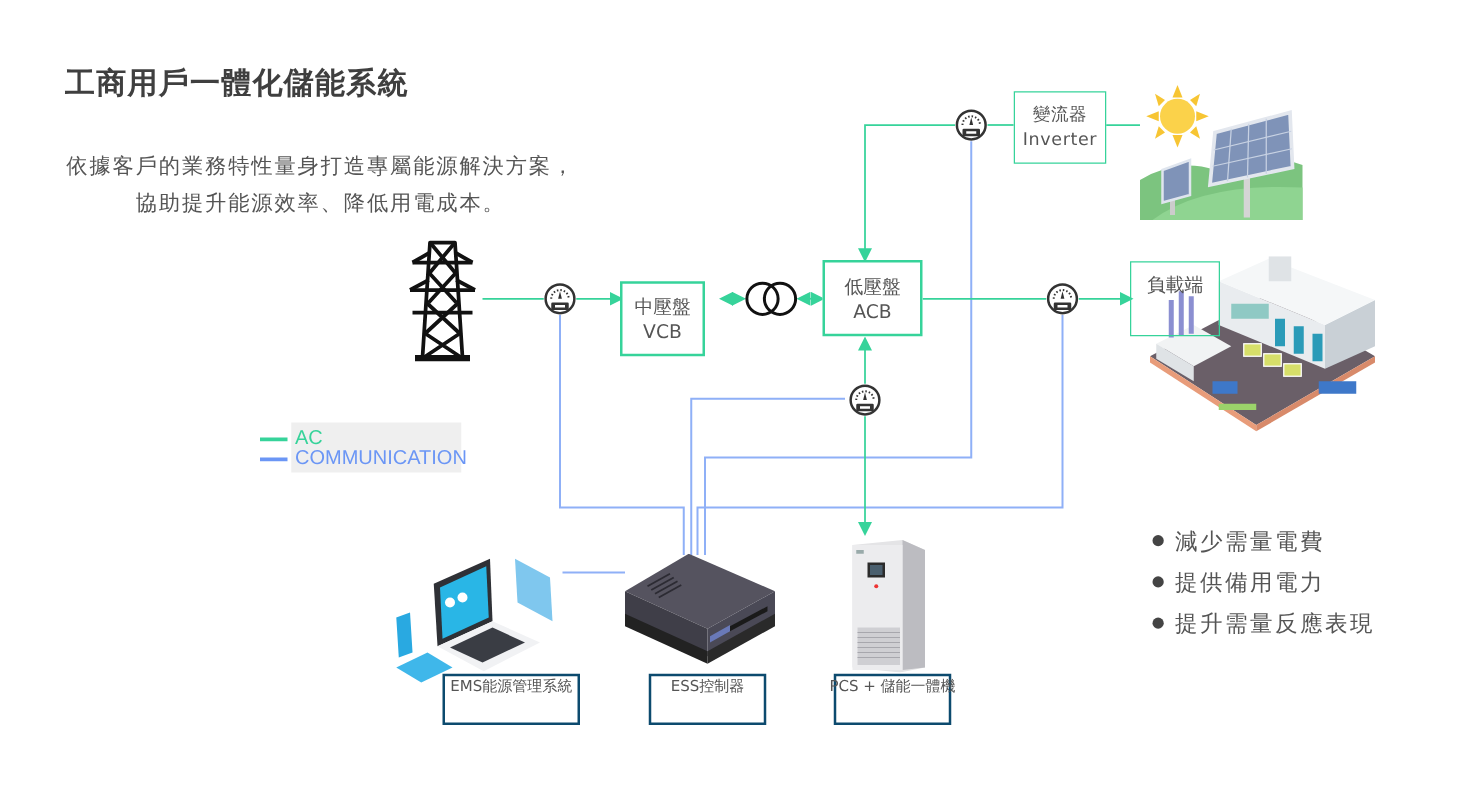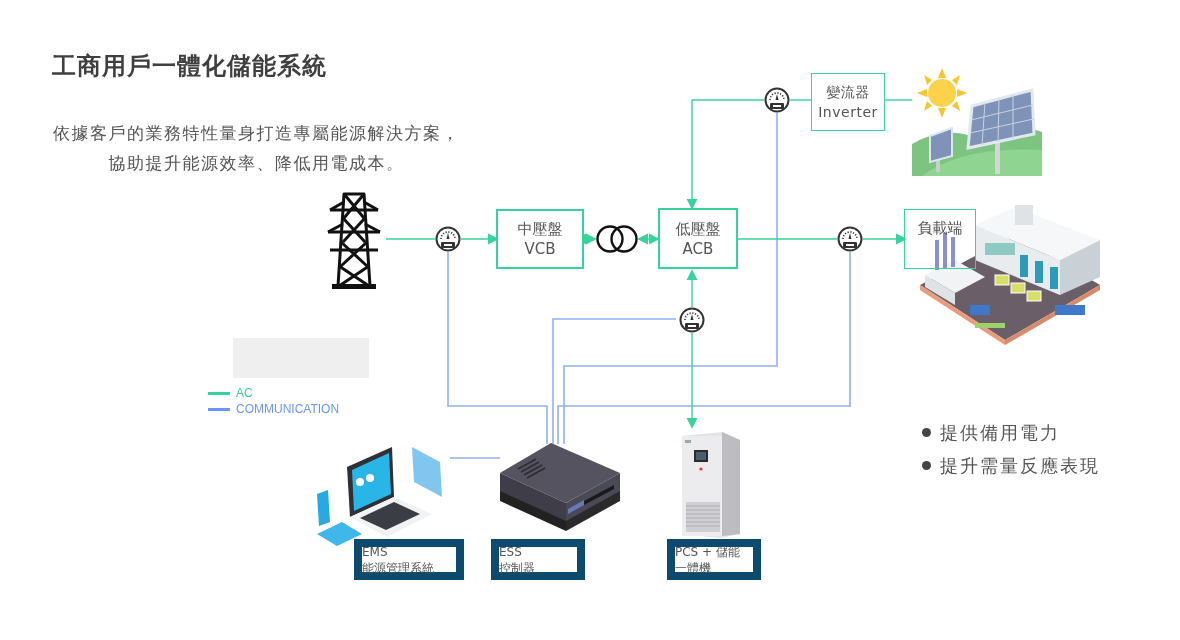--- a/index.html
+++ b/index.html
@@ -9,27 +9,27 @@
   .subtitle { position:absolute; left:53px; top:118px; font-size:17px; line-height:30px; color:#555; letter-spacing:1.5px; }
   .subtitle div { white-space:nowrap;text-align:center; }
   svg.wires { position:absolute; left:0; top:0; }
   .box { position:absolute; box-sizing:border-box; border:2.5px solid #36d39a; background:#fff;
          display:flex; flex-direction:column; align-items:center; justify-content:center; text-align:center;
          color:#555; font-size:15px; line-height:20px; }
   .box.thin { border-width:1.5px; }
   .box span { display:block; white-space:nowrap; }
   .meter { position:absolute; width:26px; height:26px; }
   .legend { position:absolute; left:233px; top:338px; width:136px; height:40px; background:#efefef; }
-  .legend .row { position:absolute; left:-25px; display:flex; align-items:center; font-size:12px; font-family:"Liberation Sans", sans-serif;margin-top:44px; }
+  .legend .row { position:absolute; left:-25px; display:flex; align-items:center; font-size:16px; font-family:"Liberation Sans", sans-serif; }
   .legend .sw { width:22px; height:3px; margin-right:6px; }
   .bullets { position:absolute; left:922px; top:416px; font-size:18px; color:#555; letter-spacing:2px; }
   .bullets .b { height:33px; display:flex; align-items:center; white-space:nowrap; }
   .bullets .dot { width:9px; height:9px; border-radius:50%; background:#444; margin-right:9px; }
-  .lbl { position:absolute; box-sizing:border-box; border:8px solid #0c4a6e; background:#fff; text-align:left;
-         font-size:12px; line-height:16px; color:#555; display:flex; flex-direction:column; justify-content:center; }
+  .lbl { position:absolute; box-sizing:border-box; border:2px solid #0c4a6e; background:#fff; text-align:right;
+         font-size:12px; line-height:16px; color:#555; display:flex; flex-direction:row; justify-content:center; }
   .lbl span { display:block; white-space:nowrap; }
   .illus { position:absolute; }
 </style>
 </head>
 <body>
 
 <h1 class="title">工商用戶一體化儲能系統</h1>
 <div class="subtitle">
   <div>依據客戶的業務特性量身打造專屬能源解決方案，</div>
   <div>協助提升能源效率、降低用電成本。</div>
@@ -103,21 +103,21 @@
   </svg>
 <svg class="meter" style="left:764px;top:87px" viewBox="0 0 26 26">
     <use href="#meterShape"></use>
   </svg>
 
 <svg class="illus" style="left:594px;top:224px" width="46" height="30" viewBox="0 0 46 30">
   <circle cx="16" cy="15" r="12.5" fill="none" stroke="#111" stroke-width="2.4"></circle>
   <circle cx="30" cy="15" r="12.5" fill="none" stroke="#111" stroke-width="2.4"></circle>
 </svg>
 
-<div class="box" style="left:496px;top:209px;width:88px;height:60px">
+<div class="box" style="left:496px;top:225px;width:68px;height:60px">
   <span>中壓盤</span>
   <span>VCB</span>
 </div>
 <div class="box" style="left:658px;top:208px;width:80px;height:61px">
   <span>低壓盤</span>
   <span>ACB</span>
 </div>
 <div class="box thin" style="left:811px;top:73px;width:74px;height:58px;font-size:14px;letter-spacing:0.5px">
   <span>變流器</span>
   <span>Inverter</span>
@@ -217,21 +217,21 @@
   <polygon points="70,78 124,48 124,58 70,88" fill="#2a2a2a"></polygon>
   <polygon points="88,58 118,42 118,46 88,62" fill="#1a1a1a"></polygon>
   <polygon points="72,66 88,57 88,62 72,71" fill="#6979b8"></polygon>
   <g stroke="#2c2b33" stroke-width="1.5">
       <line x1="22" y1="26" x2="40" y2="16"></line>
       <line x1="25" y1="29" x2="43" y2="19"></line>
       <line x1="28" y1="32" x2="46" y2="22"></line>
       <line x1="31" y1="35" x2="49" y2="25"></line>
     </g>
 </svg>
-<div class="lbl" style="left:491px;top:539px;width:94px;height:41px">
+<div class="lbl" style="left:519px;top:539px;width:94px;height:41px">
   <span>ESS</span>
   <span>控制器</span>
 </div>
 
 <svg class="illus" style="left:680px;top:430px" width="66" height="108" viewBox="0 0 66 108">
   <polygon points="2,6 42,2 60,10 60,104 40,108 2,104" fill="#e4e4e6"></polygon>
   <polygon points="42,2 60,10 60,104 42,106" fill="#bcbcc1"></polygon>
   <rect x="2" y="6" width="40" height="100" fill="#ececee"></rect>
   <rect x="14" y="20" width="14" height="12" fill="#2b2b2b"></rect>
   <rect x="16" y="22" width="10" height="8" fill="#4a5f6e"></rect>
@@ -248,19 +248,23 @@
   </g>
 </svg>
 <div class="lbl" style="left:667px;top:539px;width:94px;height:41px">
   <span>PCS + 儲能</span>
   <span>一體機</span>
 </div>
 
 <div class="bullets">
   <div class="b">
       <span class="dot"></span>
+      <span>減少需量電費</span>
+    </div>
+  <div class="b">
+      <span class="dot"></span>
       <span>提供備用電力</span>
     </div>
   <div class="b">
       <span class="dot"></span>
       <span>提升需量反應表現</span>
     </div>
 </div>
 
 </body></html>

